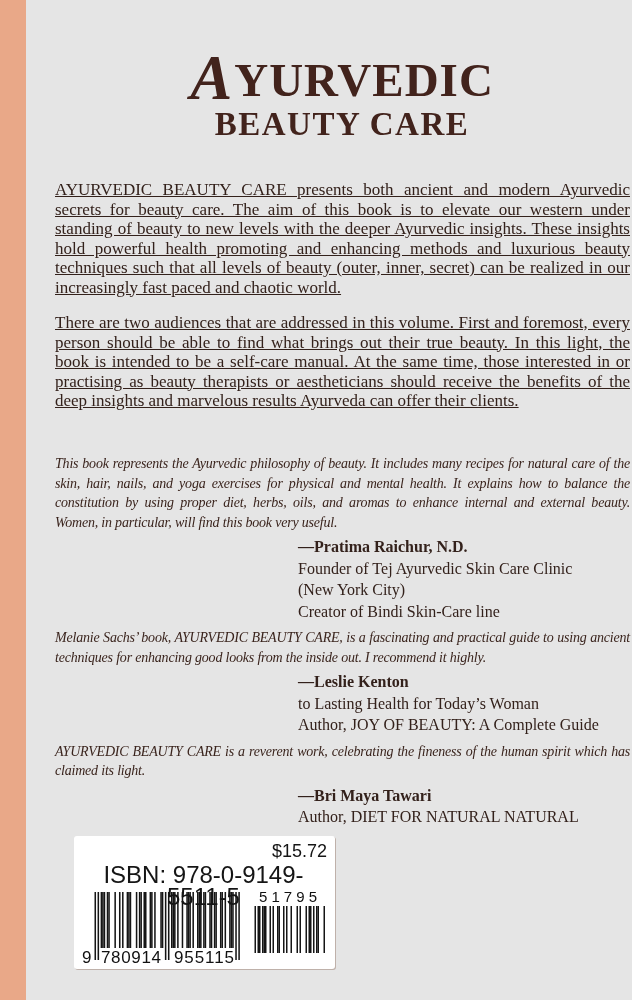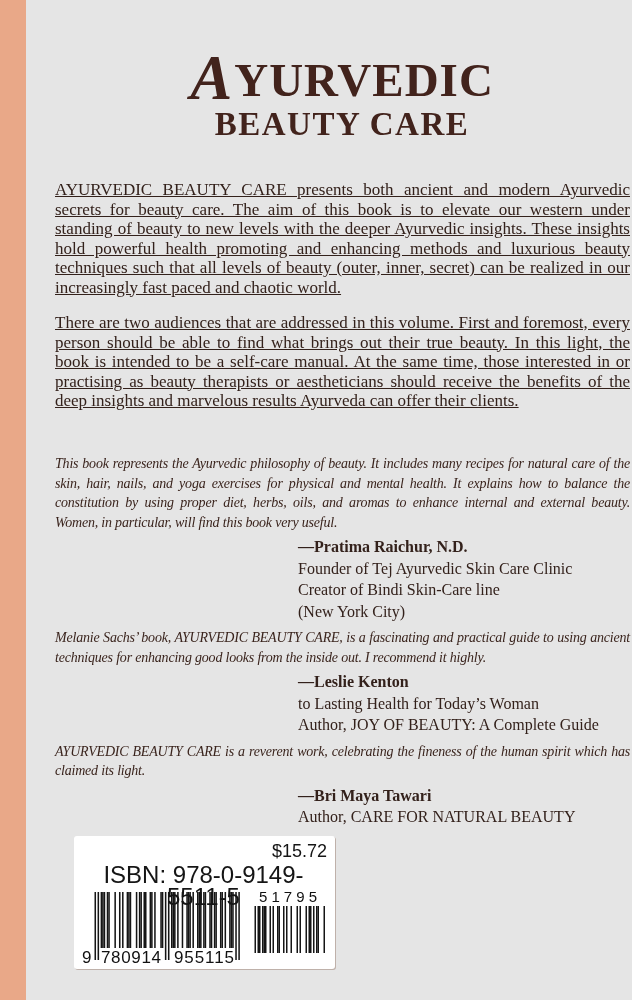--- a/index.html
+++ b/index.html
@@ -51,35 +51,35 @@
     <p>AYURVEDIC BEAUTY CARE presents both ancient and modern Ayurvedic secrets for beauty care. The aim of this book is to elevate our western under standing of beauty to new levels with the deeper Ayurvedic insights. These insights hold powerful health promoting and enhancing methods and luxurious beauty techniques such that all levels of beauty (outer, inner, secret) can be realized in our increasingly fast paced and chaotic world.</p>
     <p>There are two audiences that are addressed in this volume. First and foremost, every person should be able to find what brings out their true beauty. In this light, the book is intended to be a self-care manual. At the same time, those interested in or practising as beauty therapists or aestheticians should receive the benefits of the deep insights and marvelous results Ayurveda can offer their clients.</p>
   </section>
 
   <section class="testimonials">
 
     <blockquote class="quote">This book represents the Ayurvedic philosophy of beauty. It includes many recipes for natural care of the skin, hair, nails, and yoga exercises for physical and mental health. It explains how to balance the constitution by using proper diet, herbs, oils, and aromas to enhance internal and external beauty. Women, in particular, will find this book very useful.</blockquote>
     <div class="attribution">
       <p class="attr-name">—Pratima Raichur, N.D.</p>
       <p>Founder of Tej Ayurvedic Skin Care Clinic</p>
+      <p>(New York City)</p>
       <p>Creator of Bindi Skin-Care line</p>
-      <p>(New York City)</p>
     </div>
 
     <blockquote class="quote">Melanie Sachs’ book, AYURVEDIC BEAUTY CARE, is a fascinating and practical guide to using ancient techniques for enhancing good looks from the inside out. I recommend it highly.</blockquote>
     <div class="attribution">
       <p class="attr-name">—Leslie Kenton</p>
       <p>to Lasting Health for Today’s Woman</p>
       <p>Author, JOY OF BEAUTY: A Complete Guide</p>
     </div>
 
     <blockquote class="quote">AYURVEDIC BEAUTY CARE is a reverent work, celebrating the fineness of the human spirit which has claimed its light.</blockquote>
     <div class="attribution">
       <p class="attr-name">—Bri Maya Tawari</p>
-      <p>Author, CARE FOR NATURAL BEAUTY</p>
+      <p>Author, DIET FOR NATURAL NATURAL</p>
     </div>
 
   </section>
 
   <div class="barcode-box">
     <div class="price">$15.72</div>
     <div class="isbn">ISBN: 978-0-9149-5511-5</div>
     <div class="bars-row">
       <svg id="ean13-svg" class="ean13" width="162" height="76" viewBox="0 0 162 76">
           <rect x="14.50" y="2" width="1.53" height="68"></rect>

